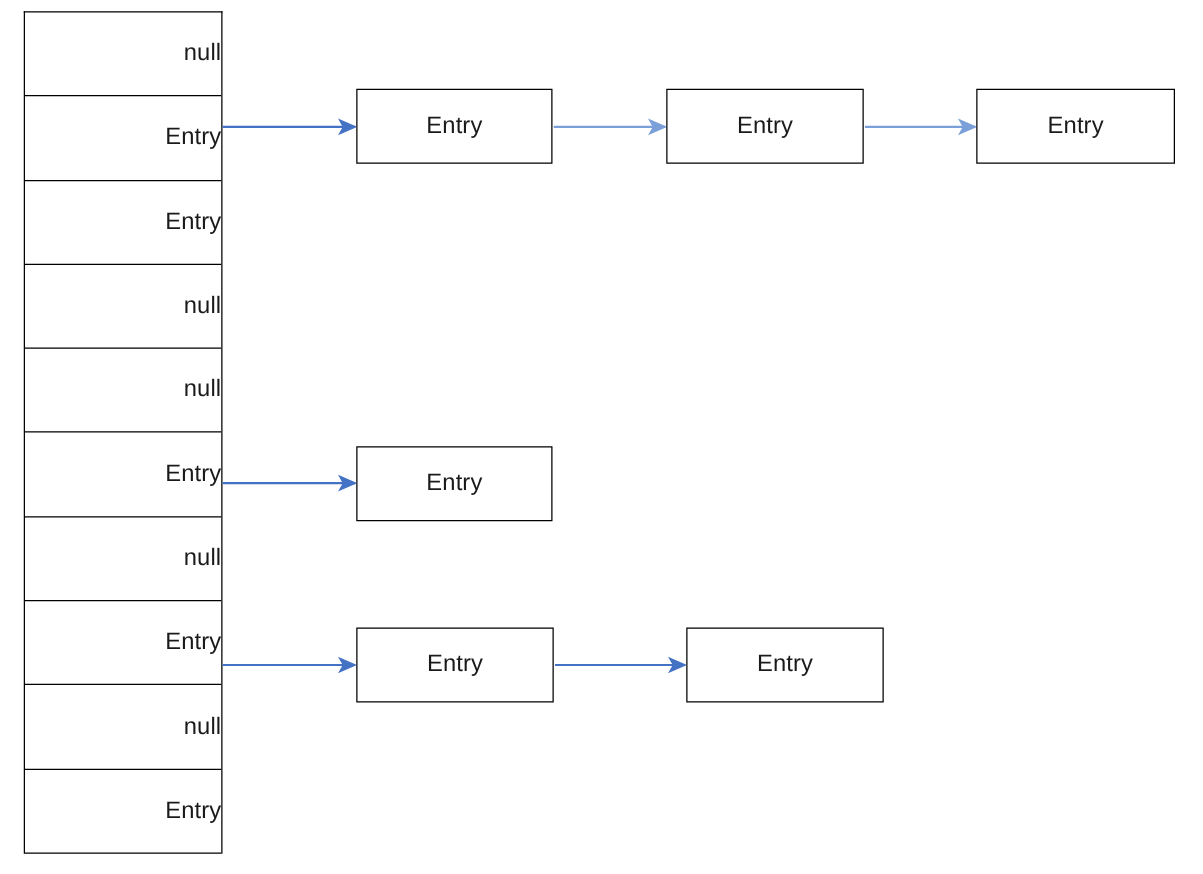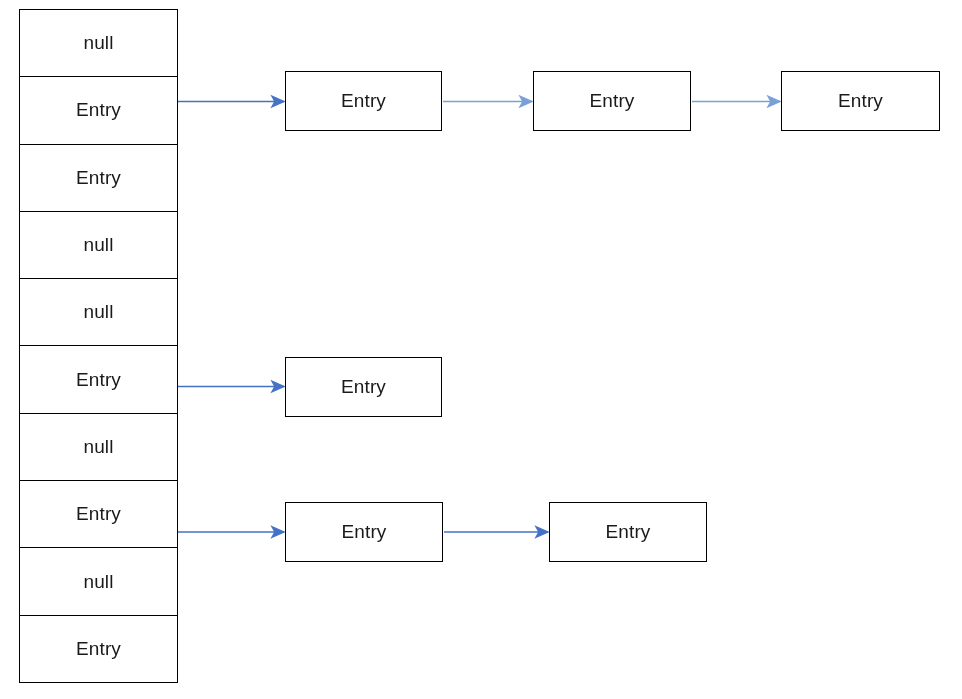--- a/index.html
+++ b/index.html
@@ -20,21 +20,21 @@
     border:1.6px solid #000000;
     border-bottom:none;
     box-sizing:border-box;
   }
   .array-cell{
     height:67.3px;
     border-bottom:1.6px solid #000000;
     box-sizing:border-box;
     display:flex;
     align-items:center;
-    justify-content:center;
+    justify-content:flex-end;
     font-size:19px;
     color:#1a1a1a;
     letter-spacing:.1px;
   }
 
   
   .entry-node{
     position:absolute;
     border:1.6px solid #000000;
     box-sizing:border-box;

